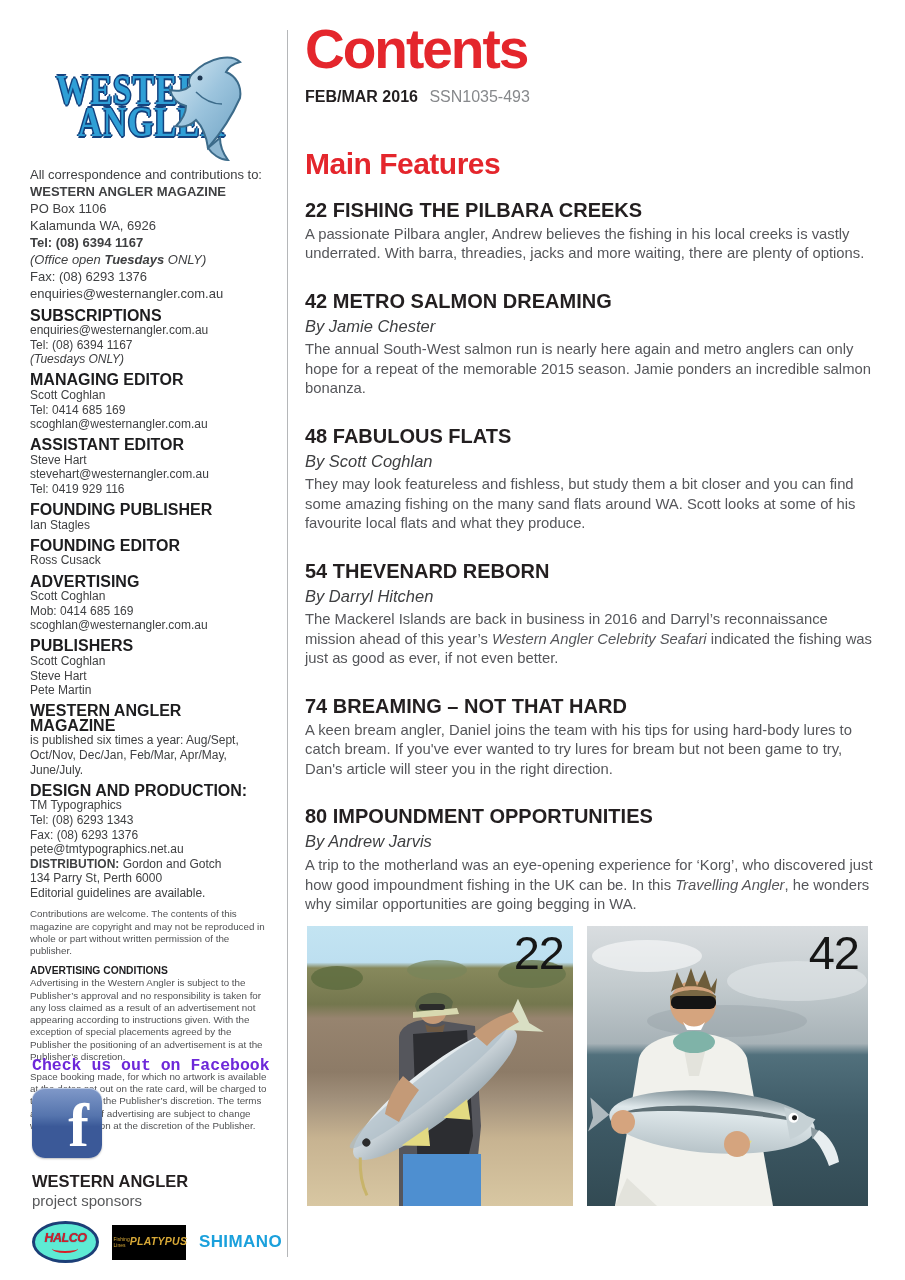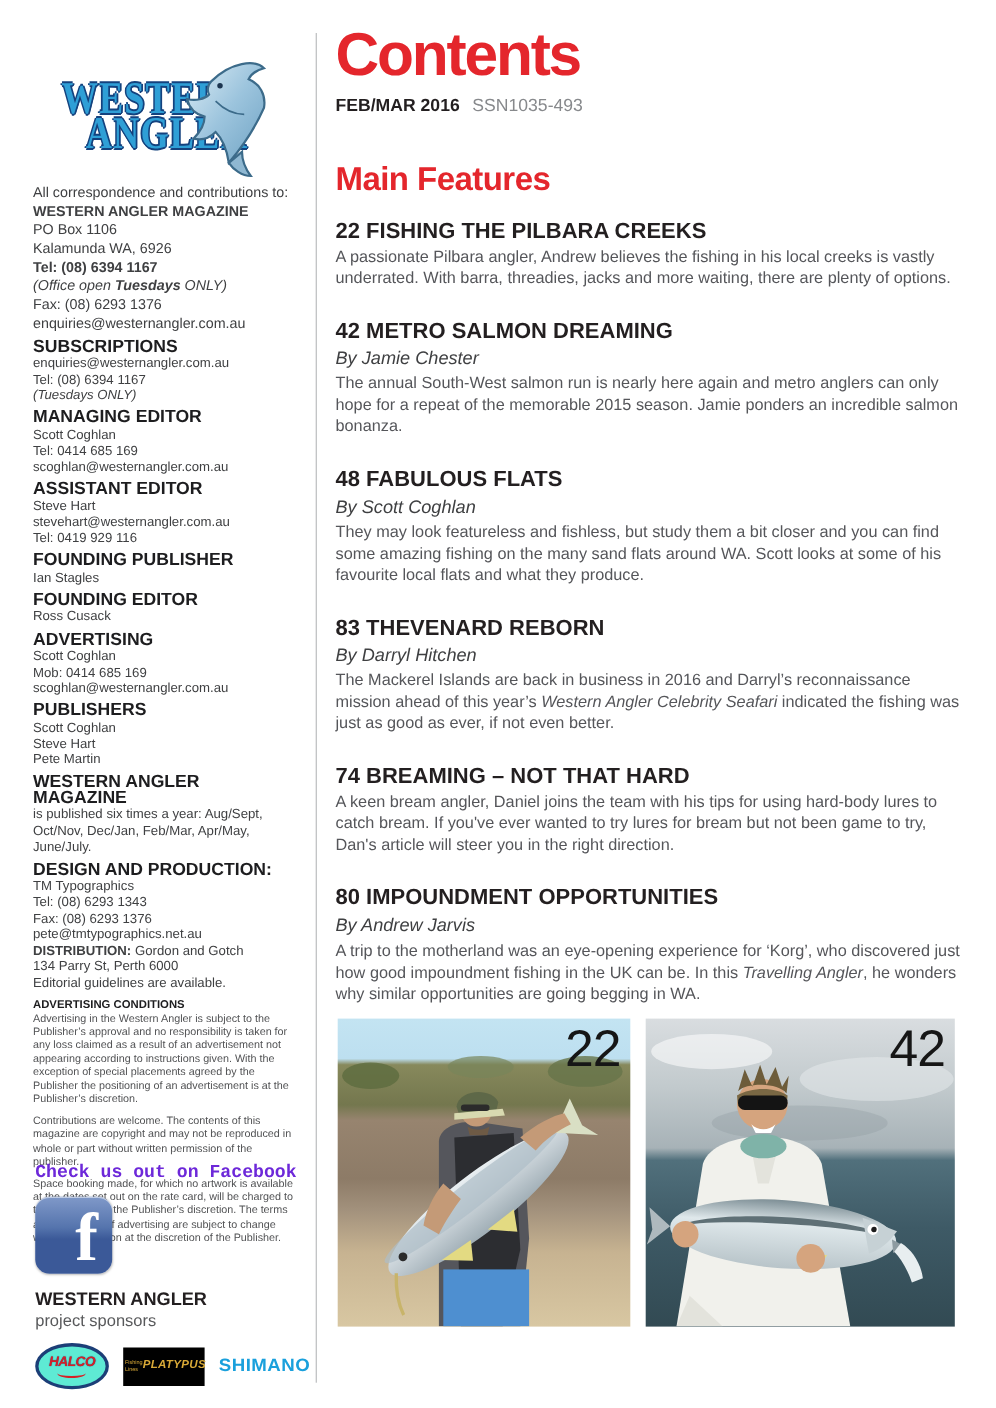--- a/index.html
+++ b/index.html
@@ -159,25 +159,25 @@
           <div class="side-line"><span>Tel: (08) 6293 1343</span></div>
           <div class="side-line"><span>Fax: (08) 6293 1376</span></div>
           <div class="side-line"><span>pete@tmtypographics.net.au</span></div>
         </div>
         <div class="side-block">
           <div class="side-line"><span class="b">DISTRIBUTION: </span><span>Gordon and Gotch</span></div>
           <div class="side-line"><span>134 Parry St, Perth 6000</span></div>
           <div class="side-line"><span>Editorial guidelines are available.</span></div>
         </div>
         <div class="side-block fine">
+          <div class="side-line"><span>Contributions are welcome. The contents of this magazine are copyright and may not be reproduced in whole or part without written permission of the publisher.</span></div>
+        </div>
+        <div class="side-block fine">
           <div class="side-head">ADVERTISING CONDITIONS</div>
           <div class="side-line"><span>Advertising in the Western Angler is subject to the Publisher’s approval and no responsibility is taken for any loss claimed as a result of an advertisement not appearing according to instructions given. With the exception of special placements agreed by the Publisher the positioning of an advertisement is at the Publisher’s discretion.</span></div>
-        </div>
-        <div class="side-block fine">
-          <div class="side-line"><span>Contributions are welcome. The contents of this magazine are copyright and may not be reproduced in whole or part without written permission of the publisher.</span></div>
         </div>
         <div class="side-block fine">
           <div class="side-line"><span>Space booking made, for which no artwork is available at the dates set out on the rate card, will be charged to the advertiser at the Publisher’s discretion. The terms and conditions of advertising are subject to change without notification at the discretion of the Publisher.</span></div>
         </div>
       </div>
   </aside>
 
   <div class="fb-area">
     <div class="fb-heading">Check us out on Facebook</div>
     <div class="fb-icon">
@@ -220,21 +220,21 @@
       <p class="desc"><span>The annual South-West salmon run is nearly here again and metro anglers can only hope for a repeat of the memorable 2015 season. Jamie ponders an incredible salmon bonanza.</span></p>
     </section>
 
     <section class="feature">
       <h3><span>48</span> <span>FABULOUS FLATS</span></h3>
       <div class="byline">By Scott Coghlan</div>
       <p class="desc"><span>They may look featureless and fishless, but study them a bit closer and you can find some amazing fishing on the many sand flats around WA. Scott looks at some of his favourite local flats and what they produce.</span></p>
     </section>
 
     <section class="feature">
-      <h3><span>83</span> <span>THEVENARD REBORN</span></h3>
+      <h3><span>54</span> <span>THEVENARD REBORN</span></h3>
       <div class="byline">By Darryl Hitchen</div>
       <p class="desc"><span>The Mackerel Islands are back in business in 2016 and Darryl’s reconnaissance mission ahead of this year’s </span><span class="it">Western Angler Celebrity Seafari</span><span> indicated the fishing was just as good as ever, if not even better.</span></p>
     </section>
 
     <section class="feature">
       <h3><span>74</span> <span>BREAMING – NOT THAT HARD</span></h3>
       <p class="desc"><span>A keen bream angler, Daniel joins the team with his tips for using hard-body lures to catch bream. If you've ever wanted to try lures for bream but not been game to try, Dan's article will steer you in the right direction.</span></p>
     </section>
 
     <section class="feature">

